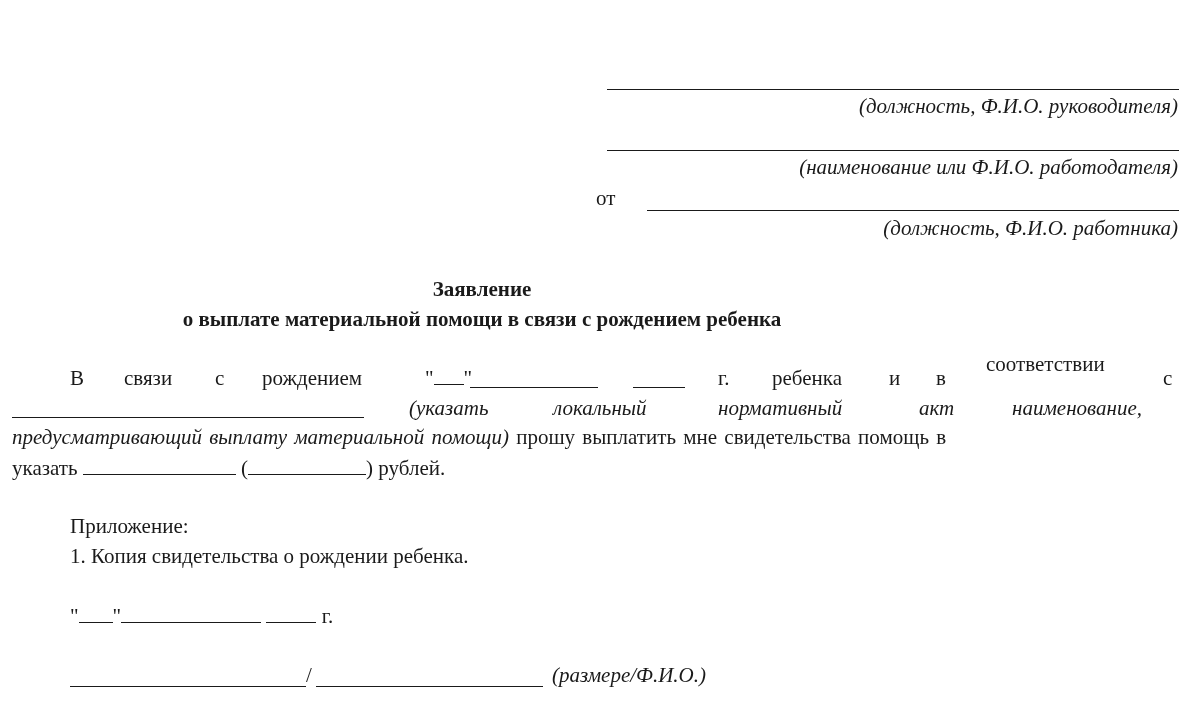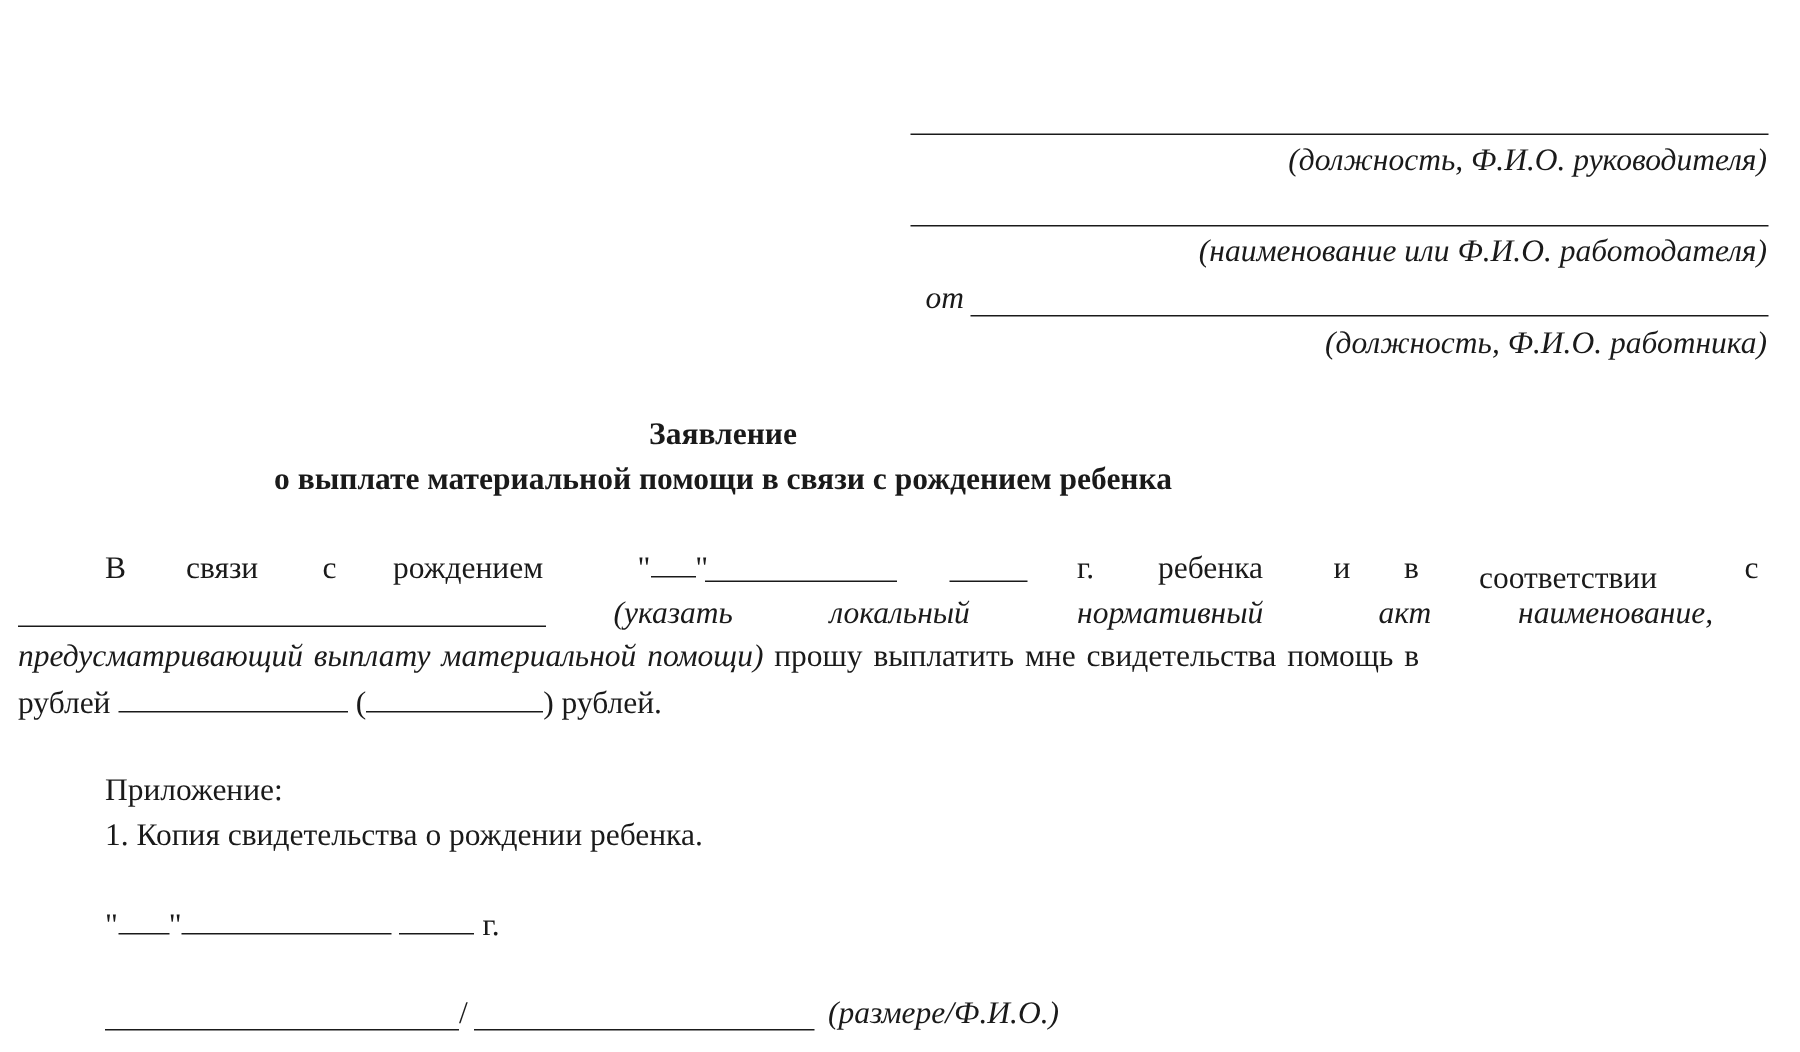--- a/index.html
+++ b/index.html
@@ -50,55 +50,55 @@
 </style>
 </head>
 <body>
 
 <div class="line" style="left:607px; top:89px; width:572px;"></div>
 <div class="right-text ital" style="top:94px;">(должность, Ф.И.О. руководителя)</div>
 
 <div class="line" style="left:607px; top:150px; width:572px;"></div>
 <div class="right-text ital" style="top:155px;">(наименование или Ф.И.О. работодателя)</div>
 
-<div class="word" style="left:617px; top:186px;font-style:italic;">от</div>
+<div class="word" style="left:596px; top:186px;">от</div>
 <div class="line" style="left:647px; top:210px; width:532px;"></div>
 <div class="right-text ital" style="top:216px;">(должность, Ф.И.О. работника)</div>
 
 <div class="title" style="top:277px;">Заявление</div>
 <div class="title" style="top:307px;">о выплате материальной помощи в связи с рождением ребенка</div>
 
 <div class="word" style="left:70px; top:366px;">В</div>
 <div class="word" style="left:124px; top:366px;">связи</div>
 <div class="word" style="left:215px; top:366px;">с</div>
 <div class="word" style="left:262px; top:366px;">рождением</div>
 <div class="word" style="left:425px; top:366px;">"<span class="blank" style="width:30px;"></span>"</div>
 <div class="line" style="left:470px; top:387px; width:128px;"></div>
 <div class="line" style="left:633px; top:387px; width:52px;"></div>
 <div class="word" style="left:718px; top:366px;">г.</div>
 <div class="word" style="left:772px; top:366px;">ребенка</div>
 <div class="word" style="left:889px; top:366px;">и</div>
 <div class="word" style="left:936px; top:366px;">в</div>
-<div class="word" style="left:986px; top:373px;">соответствии</div>
+<div class="word" style="left:986px; top:352px;">соответствии</div>
 <div class="word" style="left:1163px; top:366px;">с</div>
 
 <div class="line" style="left:12px; top:417px; width:352px;"></div>
 <div class="word ital" style="left:409px; top:396px;">(указать</div>
 <div class="word ital" style="left:553px; top:396px;">локальный</div>
 <div class="word ital" style="left:718px; top:396px;">нормативный</div>
 <div class="word ital" style="left:919px; top:396px;">акт</div>
 <div class="word ital" style="left:1012px; top:396px;">наименование,</div>
 
 <div class="word" style="left:12px; top:425px; word-spacing:2px;">
   <span class="ital">предусматривающий выплату материальной помощи)</span>
   <span>прошу выплатить мне свидетельства помощь в</span>
 </div>
 
 <div class="word" style="left:12px; top:456px;">
-  <span>рублей</span>
+  <span>указать</span>
   <span class="blank" style="width:153px;"></span>
   (<span class="blank" style="width:118px;"></span>)
   <span>рублей.</span>
 </div>
 
 <div class="word" style="left:70px; top:514px;">Приложение:</div>
 <div class="word" style="left:70px; top:544px;">1. Копия свидетельства о рождении ребенка.</div>
 
 <div class="word" style="left:70px; top:604px;">
   "<span class="blank" style="width:34px;"></span>"<span class="blank" style="width:140px;"></span>

